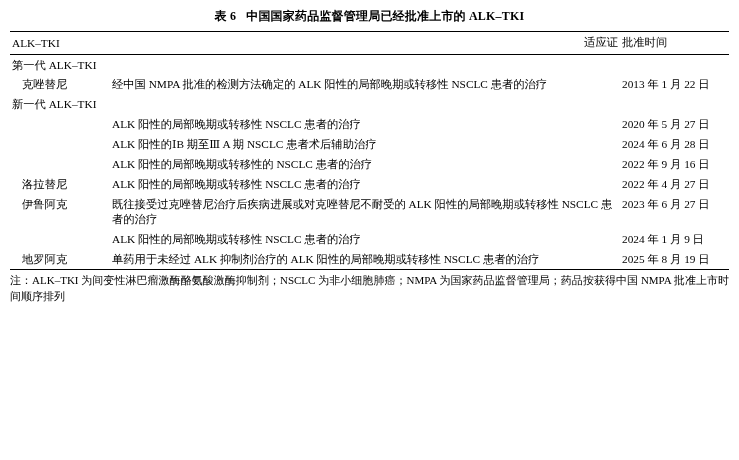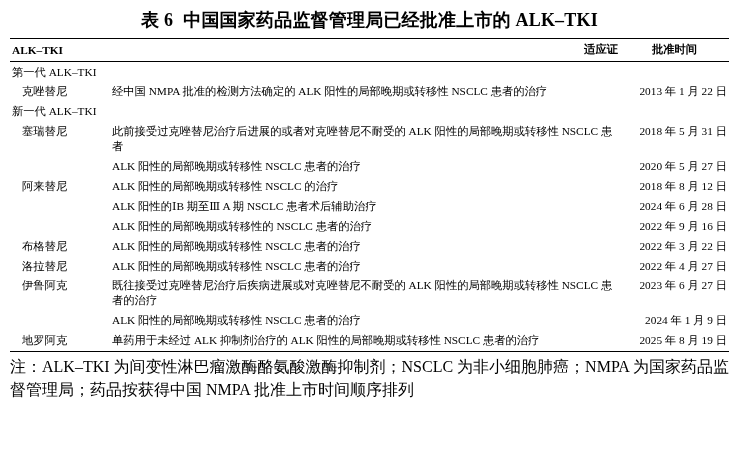--- a/index.html
+++ b/index.html
@@ -16,48 +16,48 @@
   }
   .page {
     width: 739px;
     height: 460px;
     box-sizing: border-box;
     padding: 6px 10px 0 10px;
     position: relative;
   }
   .caption {
     text-align: center;
-    font-size: 18px;
+    font-size: 12px;
     font-weight: bold;
     margin: 2px 0 6px 0;
     letter-spacing: 0.2px;
   }
   .caption .cap-label {
     margin-right: 10px;
   }
   table.tki {
     width: 719px;
     border-collapse: collapse;
     font-size: 11.3px;
     table-layout: fixed;
   }
   table.tki col.c1 { width: 100px; }
   table.tki col.c2 { width: 510px; }
   table.tki col.c3 { width: 109px; }
 
   table.tki thead th {
-    font-weight: bold;
+    font-weight: normal;
     padding: 3px 2px 4px 2px;
     border-top: 1.3px solid #000;
     border-bottom: 0.9px solid #000;
     vertical-align: middle;
   }
   th.h-left { text-align: left; padding-left: 2px; }
   th.h-center { text-align: right; }
-  th.h-right { text-align: center; }
+  th.h-right { text-align: left; }
 
   table.tki tbody td {
     padding: 2.5px 2px 2.5px 2px;
     vertical-align: top;
     line-height: 1.32;
   }
   td.drug {
     text-align: left;
     white-space: nowrap;
   }
@@ -68,32 +68,32 @@
   td.gen {
     text-align: left;
     padding-left: 2px;
   }
   td.indi {
     text-align: left;
     padding-left: 4px;
     padding-right: 6px;
   }
   td.date {
-    text-align: right;
+    text-align: left;
     white-space: nowrap;
   }
   tr.gen-row td {
     padding-top: 3px;
     padding-bottom: 3px;
   }
   .rule-bottom td {
     border-bottom: 1.3px solid #000;
   }
   .notes {
-    font-size: 16px;
+    font-size: 11px;
     line-height: 1.45;
     margin-top: 3px;
     width: 719px;
     text-align: justify;
   }
 </style>
 </head>
 <body>
 
 <div class="page">
@@ -121,48 +121,33 @@
         </tr>
         <tr>
           <td class="drug indent">克唑替尼</td>
           <td class="indi">经中国 NMPA 批准的检测方法确定的 ALK 阳性的局部晚期或转移性 NSCLC 患者的治疗</td>
           <td class="date">2013 年 1 月 22 日</td>
         </tr>
         <tr class="gen-row">
           <td class="gen" colspan="3">新一代 ALK–TKI</td>
         </tr>
         <tr>
-          <td class="drug indent">塞瑞替尼</td>
-          <td class="indi">此前接受过克唑替尼治疗后进展的或者对克唑替尼不耐受的 ALK 阳性的局部晚期或转移性 NSCLC 患者</td>
-          <td class="date">2018 年 5 月 31 日</td>
-        </tr>
-        <tr>
           <td class="drug indent"></td>
           <td class="indi">ALK 阳性的局部晚期或转移性 NSCLC 患者的治疗</td>
           <td class="date">2020 年 5 月 27 日</td>
-        </tr>
-        <tr>
-          <td class="drug indent">阿来替尼</td>
-          <td class="indi">ALK 阳性的局部晚期或转移性 NSCLC 的治疗</td>
-          <td class="date">2018 年 8 月 12 日</td>
         </tr>
         <tr>
           <td class="drug indent"></td>
           <td class="indi">ALK 阳性的ⅠB 期至Ⅲ A 期 NSCLC 患者术后辅助治疗</td>
           <td class="date">2024 年 6 月 28 日</td>
         </tr>
         <tr>
           <td class="drug indent"></td>
           <td class="indi">ALK 阳性的局部晚期或转移性的 NSCLC 患者的治疗</td>
           <td class="date">2022 年 9 月 16 日</td>
-        </tr>
-        <tr>
-          <td class="drug indent">布格替尼</td>
-          <td class="indi">ALK 阳性的局部晚期或转移性 NSCLC 患者的治疗</td>
-          <td class="date">2022 年 3 月 22 日</td>
         </tr>
         <tr>
           <td class="drug indent">洛拉替尼</td>
           <td class="indi">ALK 阳性的局部晚期或转移性 NSCLC 患者的治疗</td>
           <td class="date">2022 年 4 月 27 日</td>
         </tr>
         <tr>
           <td class="drug indent">伊鲁阿克</td>
           <td class="indi">既往接受过克唑替尼治疗后疾病进展或对克唑替尼不耐受的 ALK 阳性的局部晚期或转移性 NSCLC 患者的治疗</td>
           <td class="date">2023 年 6 月 27 日</td>

